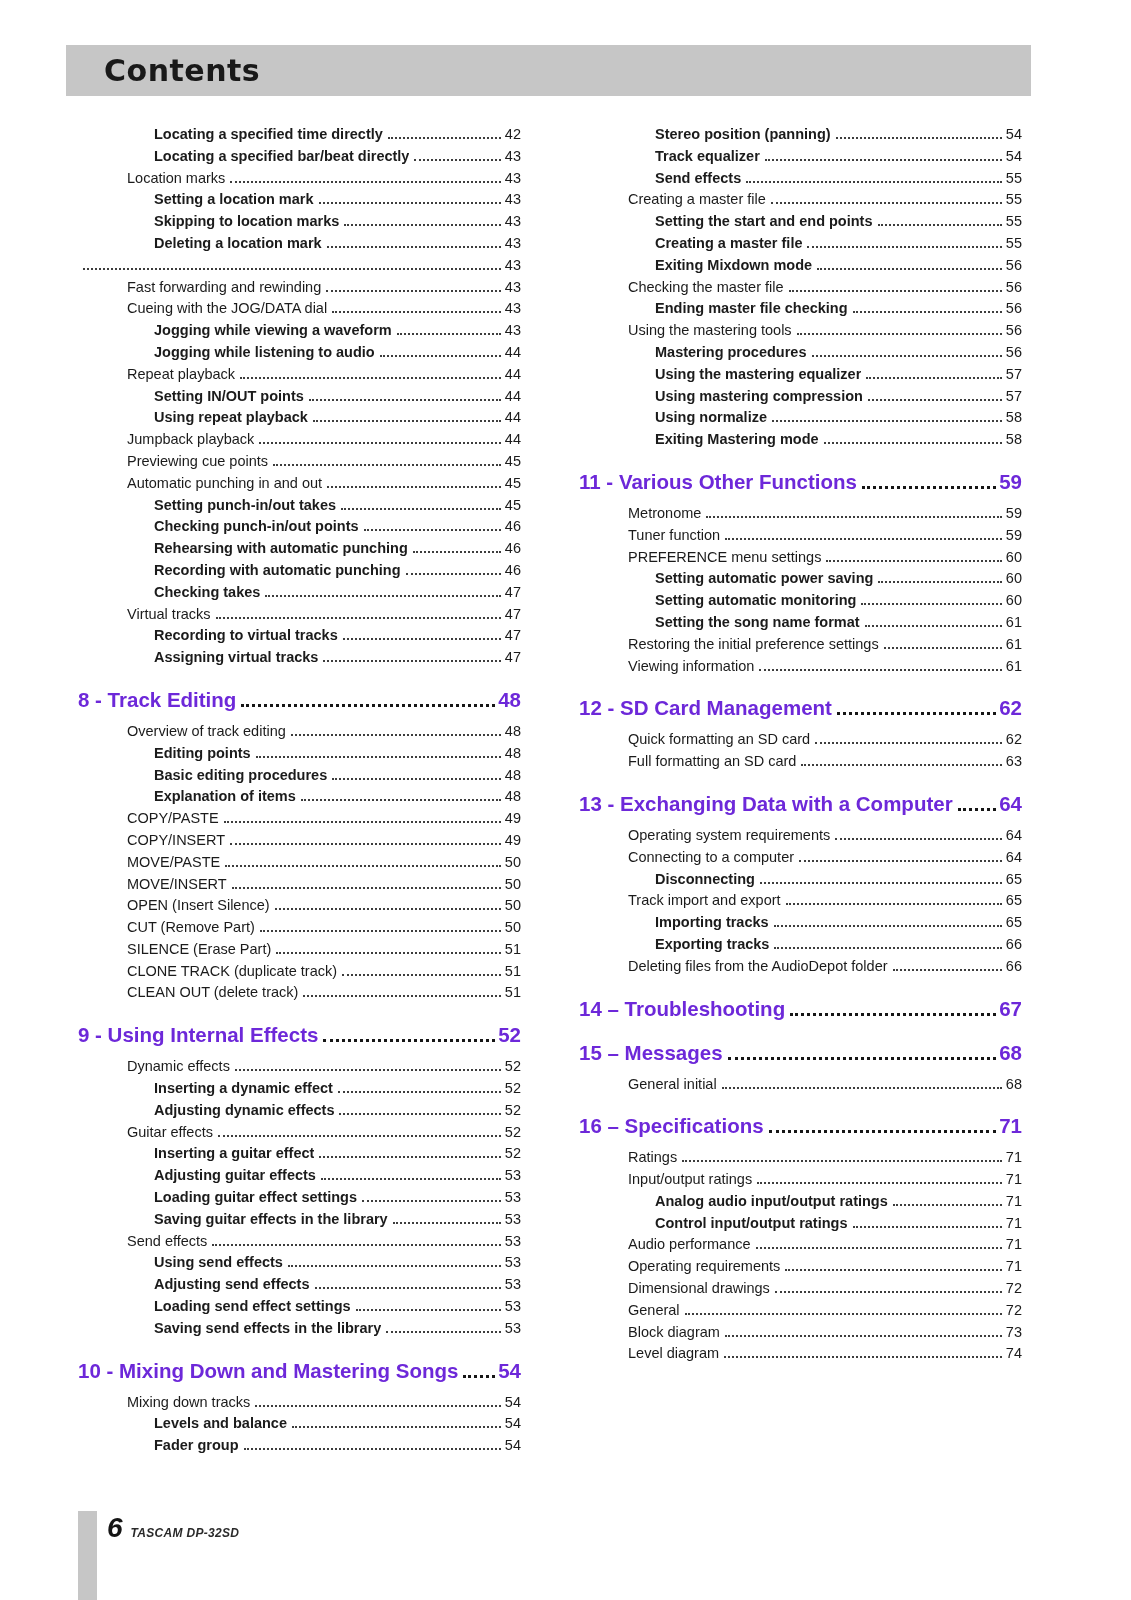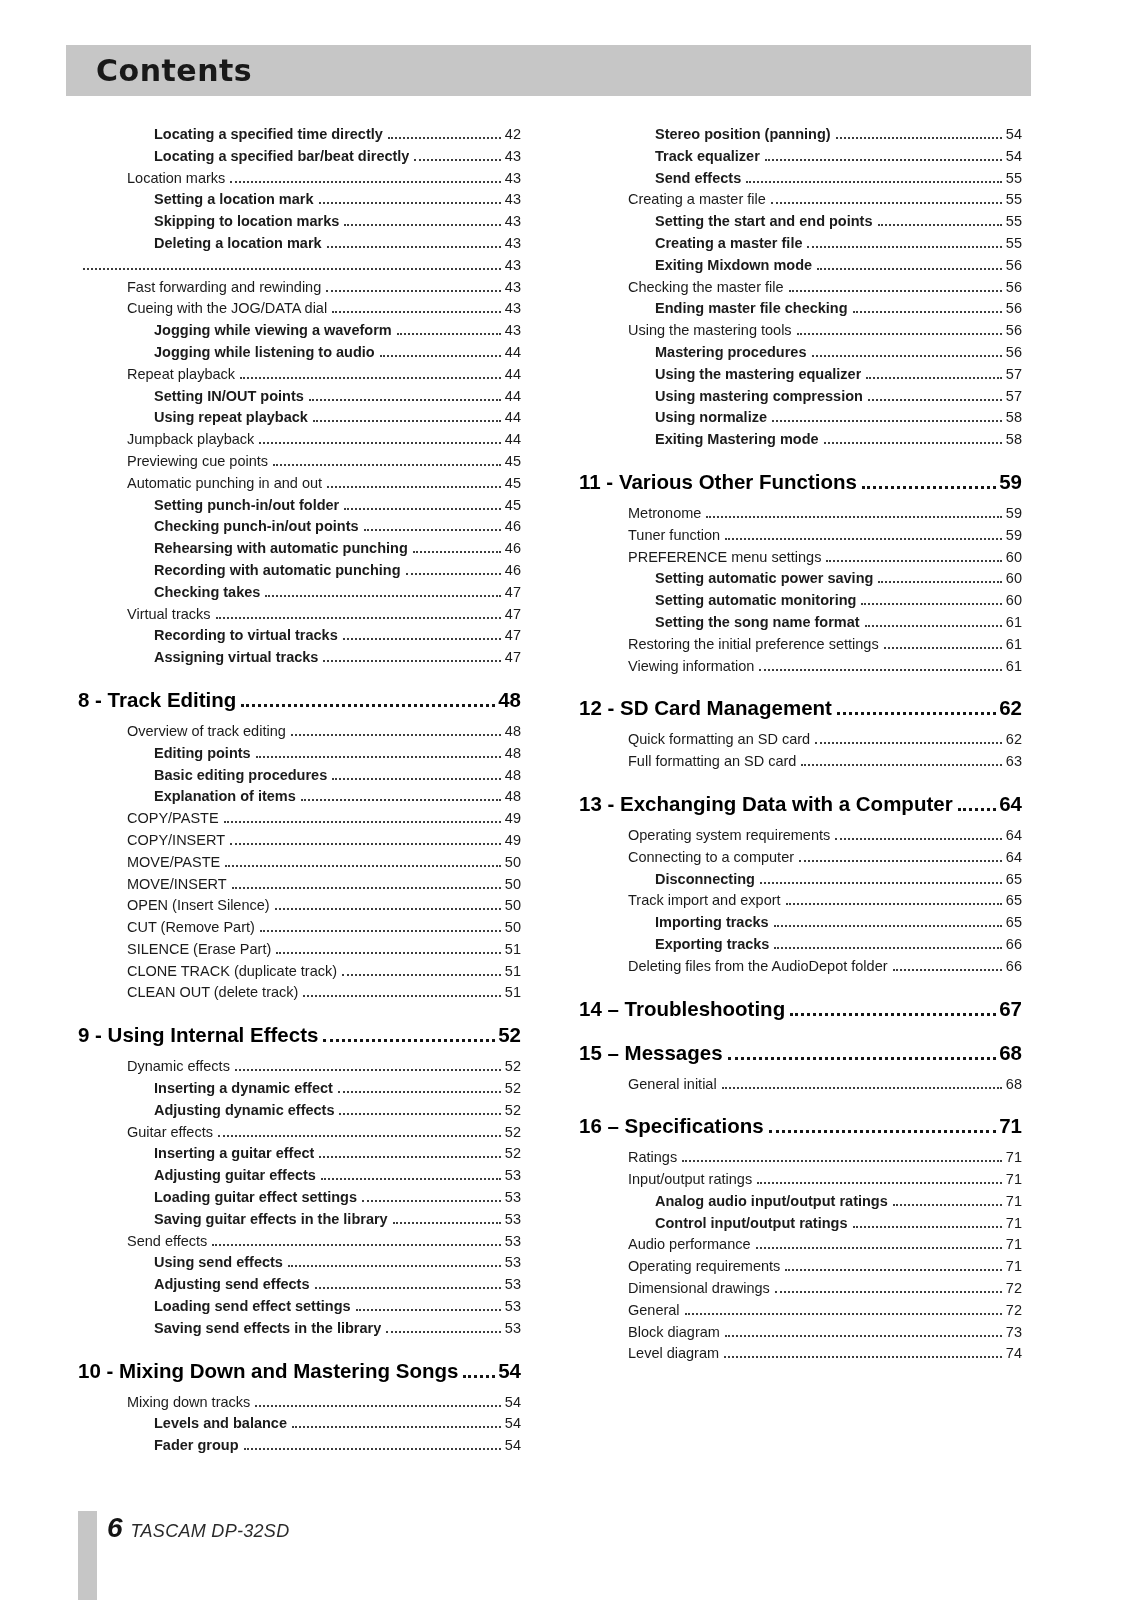--- a/index.html
+++ b/index.html
@@ -10,21 +10,21 @@
     font-family: "Liberation Sans", sans-serif;
     color: #1b1b1b;
     overflow: hidden;
   }
   .header-bar {
     position: absolute;
     left: 66px; top: 45px;
     width: 965px; height: 51px;
     background: #c6c6c6;
     display: flex; align-items: center;
-    padding-left: 30px;
+    padding-left: 38px;
   }
   .header-title {
     font-family: "DejaVu Sans", sans-serif;
     font-size: 30px;
     font-weight: 800;
     color: #191919;
     letter-spacing: 0.5px;
   }
   .columns {
     position: absolute;
@@ -49,21 +49,21 @@
     min-width: 8px;
     border-bottom: 2px dotted #3d3d3d;
     margin: 0 4px 3px 5px;
   }
   .page-num { flex: 0 0 auto; text-align: right; }
   .row.ch {
     font-size: 20.5px;
     font-weight: 700;
     line-height: 26px;
     margin: 18px 0 8px 0;
-    color: #000000;
+    color: #6d28d9;
   }
   .row.ch .leader {
     border-bottom: 3.5px dotted #161616;
     margin: 0 3px 4px 5px;
   }
   .footer-accent-bar {
     position: absolute;
     left: 78px; top: 1511px;
     width: 19px; height: 89px;
     background: #c6c6c6;
@@ -75,24 +75,25 @@
     align-items: baseline;
     gap: 8px;
   }
   .footer-page {
     font-size: 28px;
     font-weight: 700;
     font-style: italic;
     color: #151515;
   }
   .footer-model {
-    font-size: 18px;
+    font-size: 12px;
     font-style: italic;
     color: #2a2a2a;
     letter-spacing: 0.3px;
+    font-weight: bold;
   }
 </style>
 </head>
 <body>
 
 <div class="header-bar">
   <span class="header-title">Contents</span>
 </div>
 
 <div class="columns" id="toc-columns">
@@ -175,21 +176,21 @@
         <span class="title">Previewing cue points</span>
         <span class="leader"></span>
         <span class="page-num">45</span>
       </div>
       <div class="row l1">
         <span class="title">Automatic punching in and out</span>
         <span class="leader"></span>
         <span class="page-num">45</span>
       </div>
       <div class="row l2">
-        <span class="title">Setting punch-in/out folder</span>
+        <span class="title">Setting punch-in/out takes</span>
         <span class="leader"></span>
         <span class="page-num">45</span>
       </div>
       <div class="row l2">
         <span class="title">Checking punch-in/out points</span>
         <span class="leader"></span>
         <span class="page-num">46</span>
       </div>
       <div class="row l2">
         <span class="title">Rehearsing with automatic punching</span>

